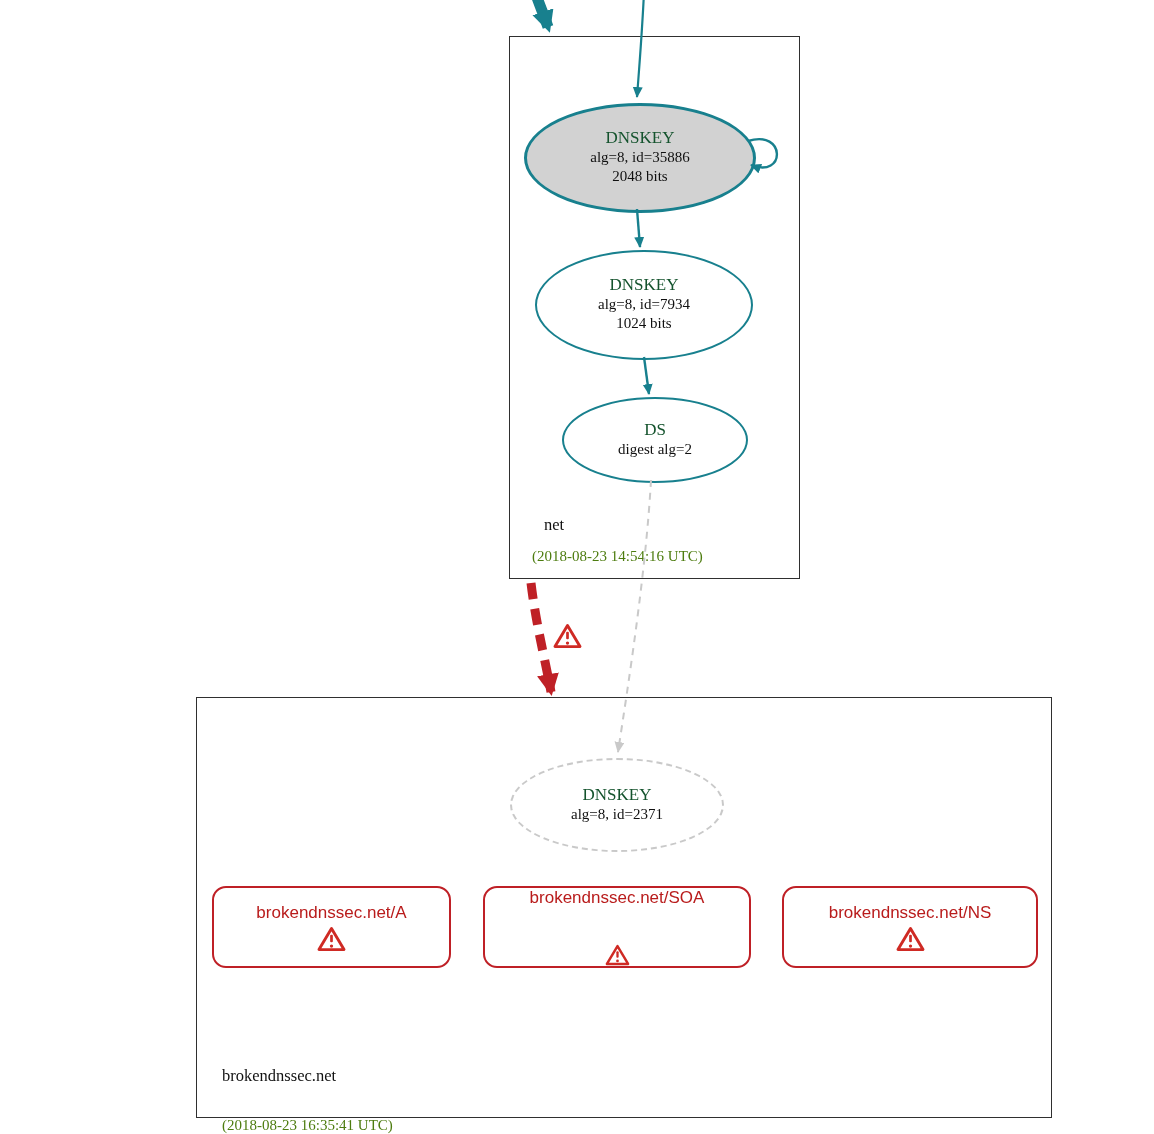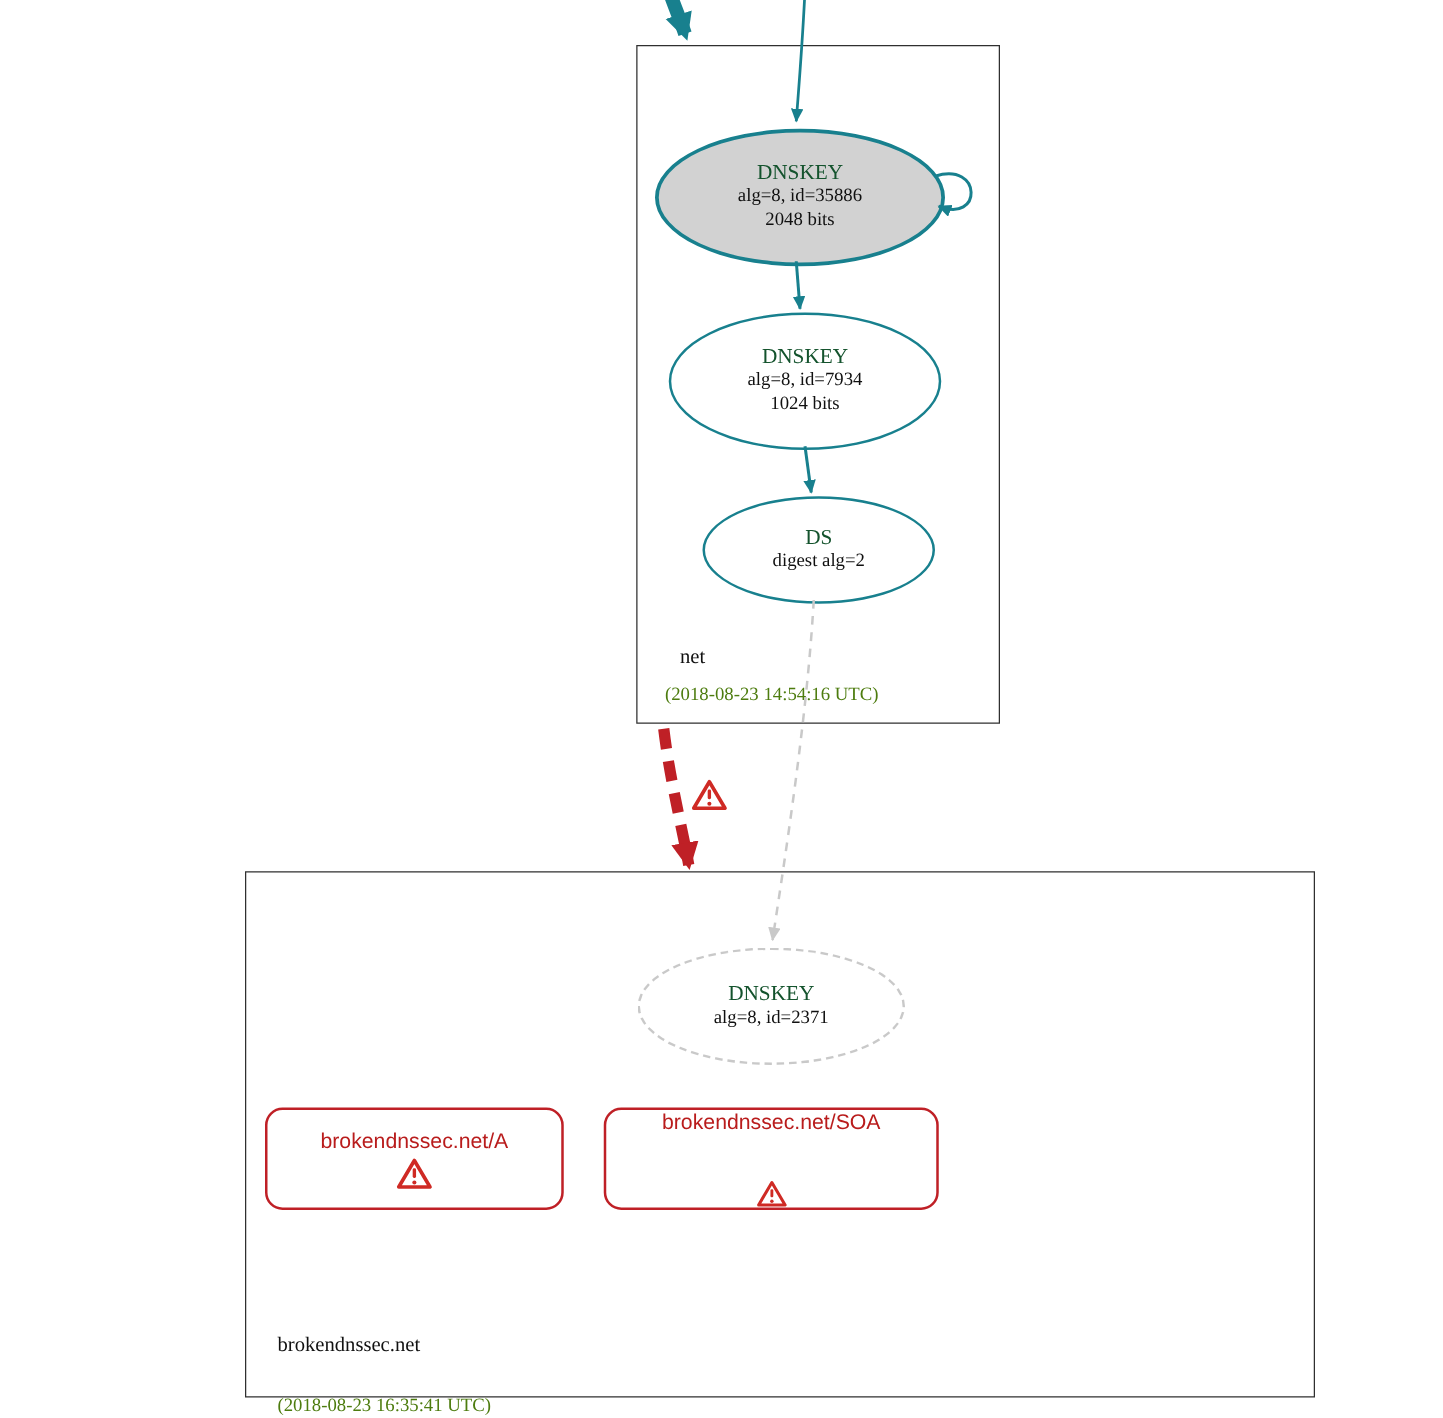--- a/index.html
+++ b/index.html
@@ -129,20 +129,28 @@
 
     <div class="rrset" style="left:286px;top:188px;width:264px;height:78px;gap:36px;">
       <span class="label">brokendnssec.net/SOA</span>
       <svg class="warn" viewBox="0 0 30 27">
         <path d="M15 2.5 L28 24.5 H2 Z" fill="#ffffff" stroke="#cf2a24" stroke-width="3" stroke-linejoin="round"></path>
         <rect x="13.6" y="9" width="2.8" height="8" rx="1.2" fill="#cf2a24"></rect>
         <circle cx="15" cy="20.8" r="1.7" fill="#cf2a24"></circle>
       </svg>
     </div>
 
+    <div class="rrset" style="left:585px;top:188px;width:252px;height:78px;">
+      <span class="label">brokendnssec.net/NS</span>
+      <svg class="warn" viewBox="0 0 30 27">
+        <path d="M15 2.5 L28 24.5 H2 Z" fill="#ffffff" stroke="#cf2a24" stroke-width="3" stroke-linejoin="round"></path>
+        <rect x="13.6" y="9" width="2.8" height="8" rx="1.2" fill="#cf2a24"></rect>
+        <circle cx="15" cy="20.8" r="1.7" fill="#cf2a24"></circle>
+      </svg>
+    </div>
 
     <span class="zname" style="left:25px;top:352px;margin-top:16px;">brokendnssec.net</span>
     <span class="zts" style="left:25px;top:387px;margin-top:32px;">(2018-08-23 16:35:41 UTC)</span>
   </div>
 
   <svg id="edges" viewBox="0 0 1154 1134">
     <defs>
       <marker id="arrow-teal" markerUnits="userSpaceOnUse" markerWidth="14" markerHeight="12" refX="10" refY="5" orient="auto">
         <path d="M0,0 L11,5 L0,10 z" fill="#18808e"></path>
       </marker>

